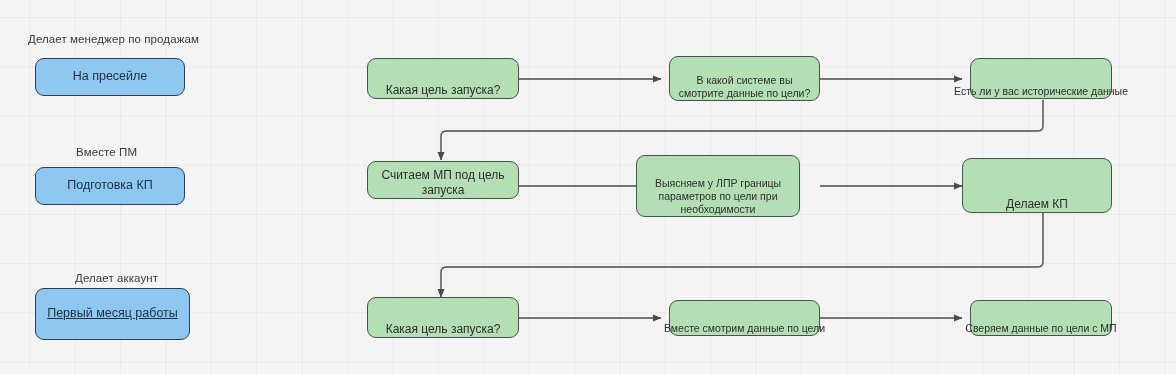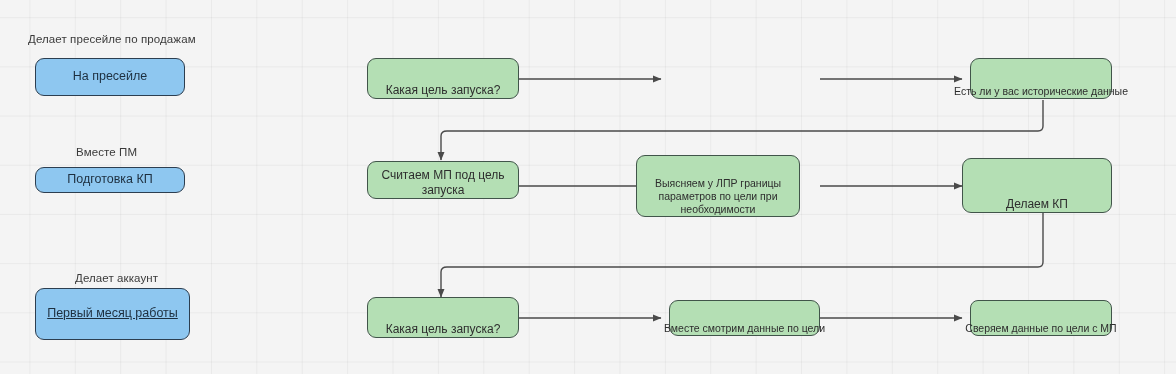--- a/index.html
+++ b/index.html
@@ -93,36 +93,39 @@
 
     <path class="edge-path" marker-end="url(#arrow)" d="M519,186 L661,186"></path>
     <path class="edge-path" marker-end="url(#arrow)" d="M820,186 L962,186"></path>
 
     <path class="edge-path" marker-end="url(#arrow)" d="M1043,212 L1043,262 Q1043,267 1038,267 L447,267 Q441,267 441,272 L441,297"></path>
 
     <path class="edge-path" marker-end="url(#arrow)" d="M519,318 L661,318"></path>
     <path class="edge-path" marker-end="url(#arrow)" d="M820,318 L962,318"></path>
   </svg>
 
-  <div class="swimlane-label" style="left:28px; top:33px;">Делает пресейле по продажам</div>
+  <div class="swimlane-label" style="left:28px; top:33px;">Делает менеджер по продажам</div>
   <div class="node node-blue" style="left:35px; top:58px; width:150px; height:38px;">
     <span class="node-label">На пресейле</span>
   </div>
 
   <div class="node node-green" style="left:367px; top:58px; width:152px; height:41px;">
     <span class="node-label">Какая цель запуска?</span>
   </div>
 
+  <div class="node node-green small" style="left:669px; top:56px; width:151px; height:45px;">
+    <span class="node-label">В какой системе вы смотрите данные по цели?</span>
+  </div>
 
   <div class="node node-green small" style="left:970px; top:58px; width:142px; height:41px;">
     <span class="node-label label-overflow">Есть ли у вас исторические данные</span>
   </div>
 
   <div class="swimlane-label" style="left:76px; top:146px;">Вместе ПМ</div>
-  <div class="node node-blue" style="left:35px; top:167px; width:150px; height:26px;">
+  <div class="node node-blue" style="left:35px; top:167px; width:150px; height:38px;">
     <span class="node-label">Подготовка КП</span>
   </div>
 
   <div class="node node-green" style="left:367px; top:161px; width:152px; height:38px;">
     <span class="node-label">Считаем МП под цель запуска</span>
   </div>
 
   <div class="node node-green small" style="left:636px; top:155px; width:164px; height:62px;">
     <span class="node-label">Выясняем у ЛПР границы параметров по цели при необходимости</span>
   </div>

